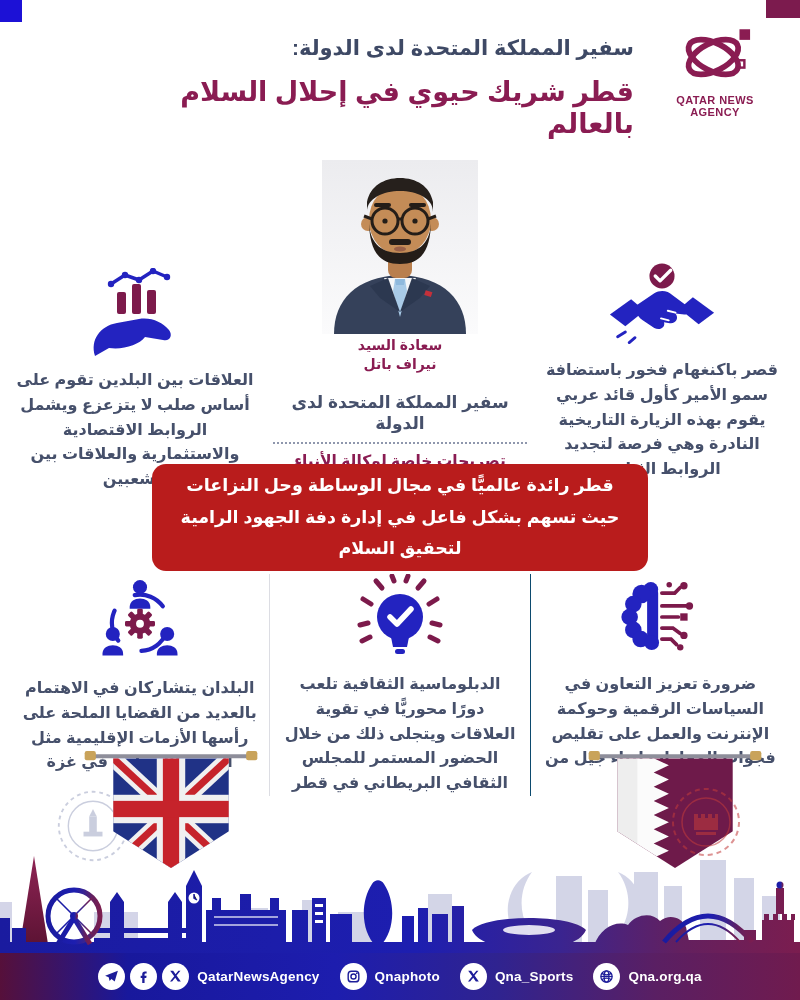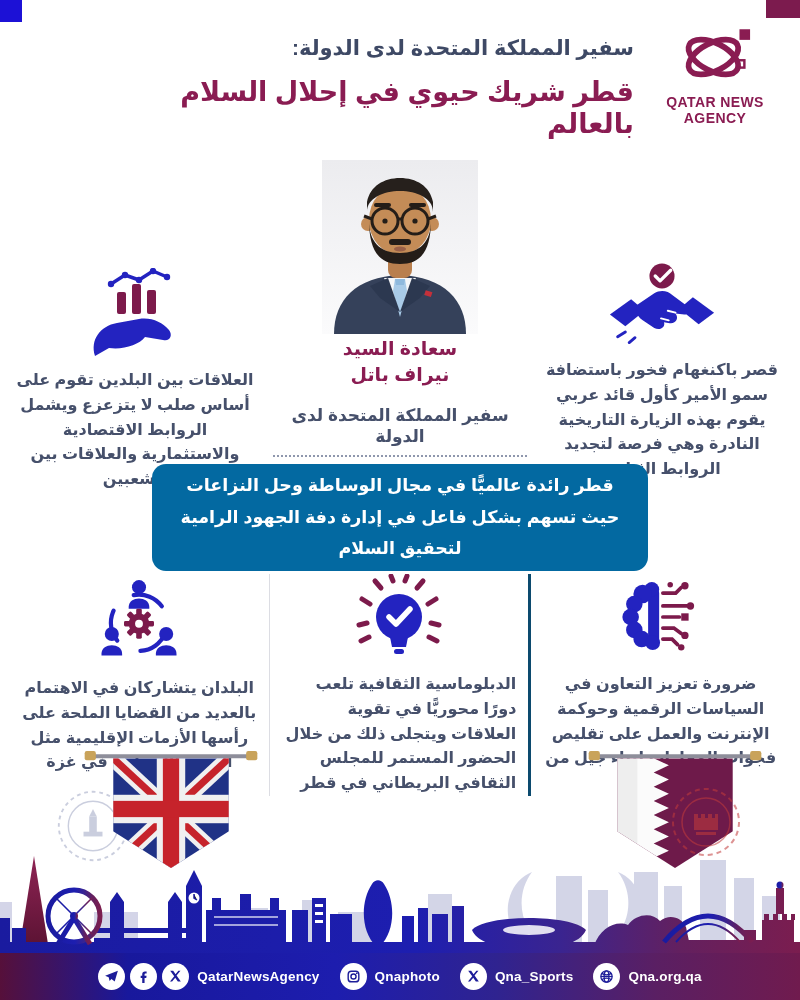--- a/index.html
+++ b/index.html
@@ -7,53 +7,53 @@
   .page{position:relative;width:800px;height:1000px;background:#fff;overflow:hidden;margin:0 auto;}
 
   
   .corner-blue{position:absolute;left:0;top:0;width:22px;height:22px;background:#1c11d6;}
   .corner-maroon{position:absolute;right:0;top:0;width:34px;height:18px;background:#7c1b4e;}
 
   
   .logo{position:absolute;right:22px;top:26px;width:126px;text-align:center;}
   .logo .swirl{width:82px;height:62px;margin:0 auto;}
   .logo .ar{color:#8a1c52;font-weight:700;font-size:13.5px;margin-top:2px;}
-  .logo .en{color:#8a1c52;font-weight:700;font-size:14px;letter-spacing:.4px;margin-top:2px;}
+  .logo .en{color:#8a1c52;font-weight:700;font-size:11px;letter-spacing:.4px;margin-top:2px;}
 
   
   .titles{position:absolute;right:166px;top:36px;width:500px;text-align:right;direction:rtl;}
   .kicker{color:#3e4965;font-weight:700;font-size:21px;}
   .headline{color:#8a1c52;font-weight:800;font-size:27px;margin-top:16px;}
 
   
   .portrait{position:absolute;left:50%;top:160px;transform:translateX(-50%);width:192px;height:174px;}
 
   
   .person{position:absolute;left:50%;top:336px;transform:translateX(-50%);width:266px;text-align:center;direction:rtl;}
-  .person .honorific,.person .name{color:#8a1c52;font-weight:800;font-size:19px;line-height:1.35;}
+  .person .honorific,.person .name{color:#8a1c52;font-weight:800;font-size:14px;line-height:1.35;}
   .person .role{color:#46506b;font-weight:700;font-size:17px;margin-top:18px;}
   .person .dots{border-bottom:2px dotted #8f97ad;margin:7px 6px 8px 6px;height:1px;}
   .person .note{color:#8a1c52;font-weight:800;font-size:15.5px;}
 
   
   .feature{position:absolute;text-align:center;direction:rtl;}
   .feature .ftext{color:#46506b;font-weight:600;font-size:16px;line-height:1.55;margin-top:12px;}
   .feat-left{left:16px;top:268px;width:238px;}
   .feat-right{right:12px;top:260px;width:252px;}
   .ficon{display:block;margin:0 auto;}
 
   
-  .banner{position:absolute;left:152px;top:464px;width:496px;min-height:84px;background:#0369a1;border-radius:14px;
+  .banner{position:absolute;left:152px;top:464px;width:496px;min-height:84px;background:#b91c1c;border-radius:14px;
     display:flex;align-items:center;justify-content:center;padding:6px 26px;box-sizing:border-box;}
   .banner .btext{color:#fff;font-weight:700;font-size:17.5px;line-height:1.8;text-align:center;direction:rtl;}
 
   
   .cols{position:absolute;left:10px;top:574px;width:780px;display:flex;}
   .col{flex:1;text-align:center;direction:rtl;padding:0 12px;}
-  .col-mid{border-left:1px solid #dcdde3;border-right:3px solid #0c4a6e;text-align:right;}
+  .col-mid{border-left:1px solid #dcdde3;border-right:1px solid #0c4a6e;}
   .col .ctext{color:#46506b;font-weight:600;font-size:16px;line-height:1.55;margin-top:12px;}
 
   
   .flag-uk{position:absolute;left:84px;top:744px;width:174px;height:130px;z-index:5;}
   .flag-qa{position:absolute;left:588px;top:744px;width:174px;height:130px;z-index:5;}
   .stamp-left{position:absolute;left:46px;top:788px;width:94px;height:76px;z-index:4;}
   .stamp-right{position:absolute;left:670px;top:786px;width:72px;height:72px;z-index:6;}
 
   
   .skyline{position:absolute;left:0;top:852px;width:800px;height:103px;z-index:3;}

